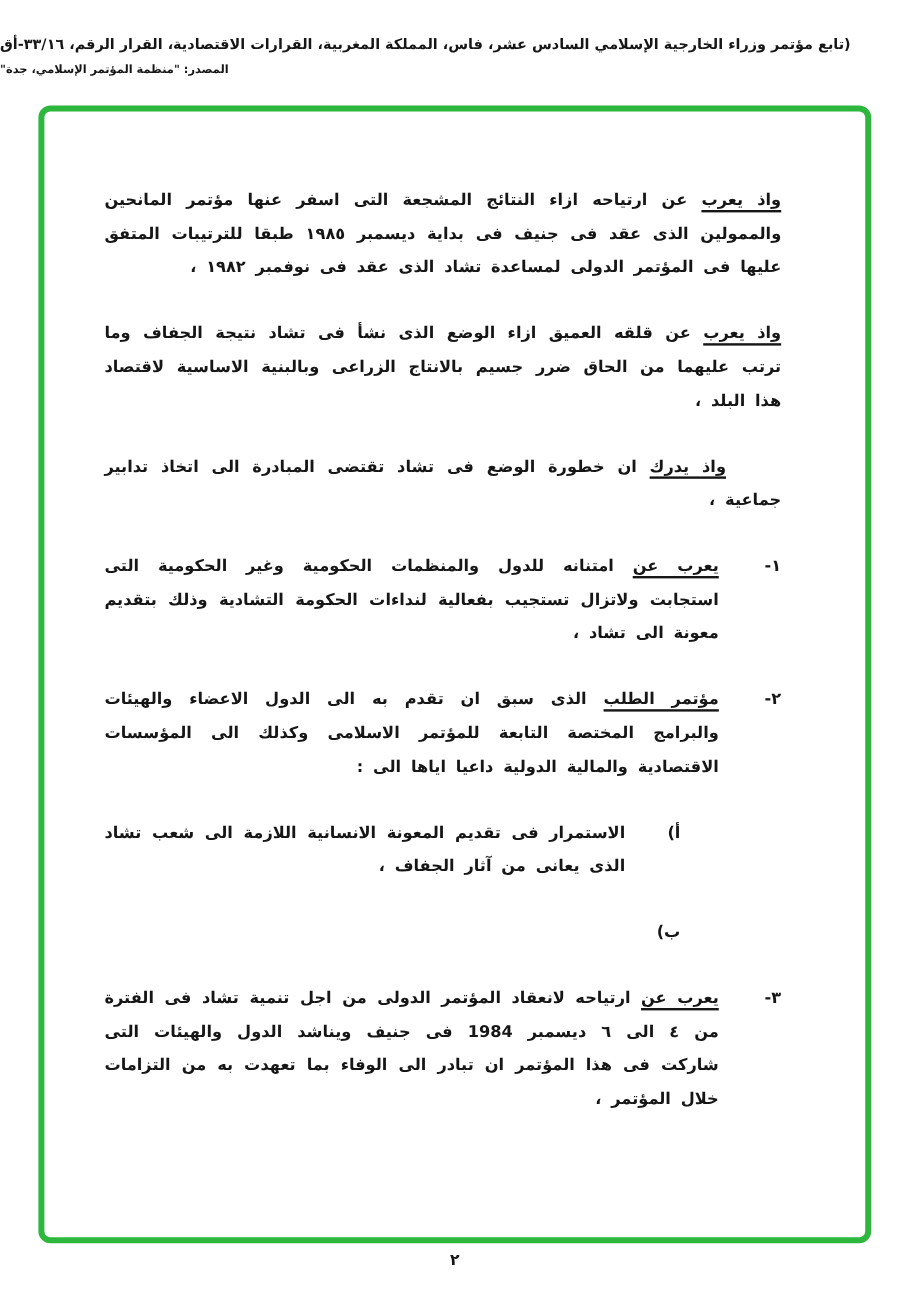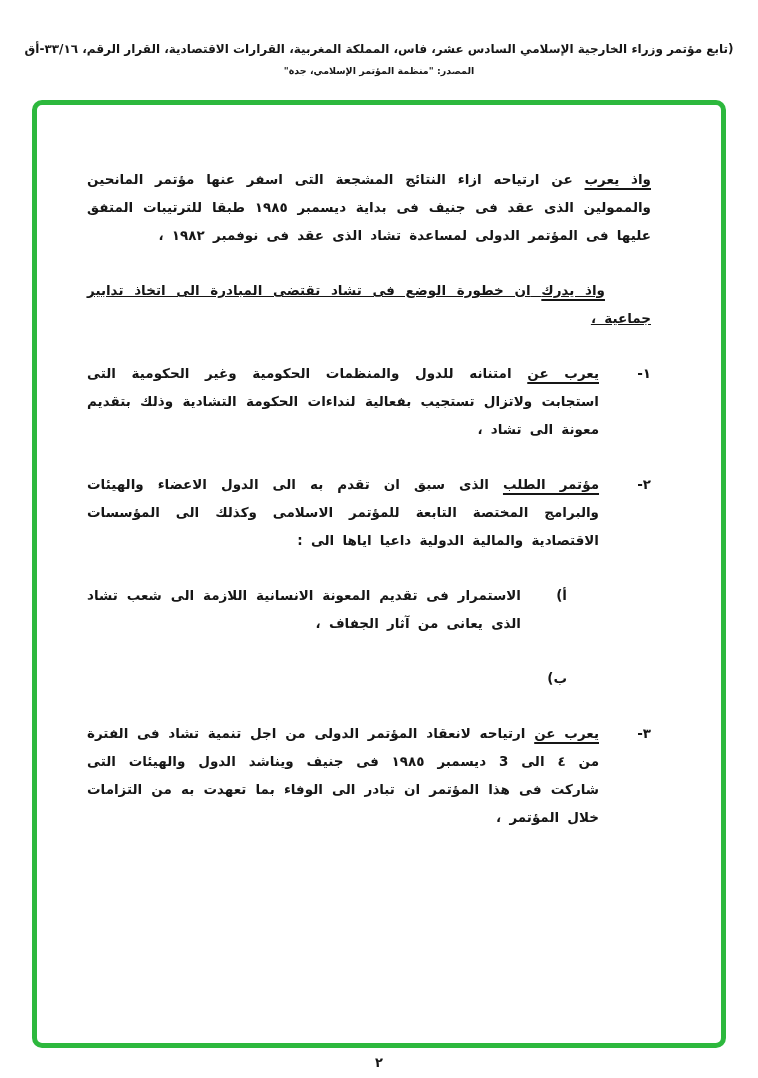--- a/index.html
+++ b/index.html
@@ -10,21 +10,21 @@
   body{
     width:758px;height:1078px;
     background:#ffffff;
     font-family:"DejaVu Sans",sans-serif;
     color:var(--text);
   }
   .page{
     position:relative;width:758px;height:1078px;
     background:#ffffff;overflow:hidden;
   }
-  .doc-header{padding-top:42px;text-align:center;direction:rtl;}
+  .doc-header{padding-top:30px;text-align:left;direction:rtl;}
   .doc-header-line1{font-size:12px;font-weight:bold;white-space:nowrap;letter-spacing:0;}
   .doc-header-line2{font-size:9.5px;font-weight:bold;margin-top:9px;}
   .frame{
     width:684px;height:938px;
     margin:24px auto 0 auto;
     border:5px solid var(--frame-border);
     border-radius:10px;
     background:#ffffff;
     box-sizing:content-box;
   }
@@ -32,21 +32,21 @@
     direction:rtl;
     padding:60px 70px 0 50px;
     font-size:13.5px;
     font-weight:bold;
     line-height:28px;
     text-align:justify;
     word-spacing:3.5px;
     color:var(--text);
   }
   .para{margin:0 0 27px 0;}
-  .para.indent{text-indent:46px;text-decoration:underline;}
+  .para.indent{text-indent:46px;}
   .lead{
     text-decoration:underline;
     text-decoration-thickness:1.5px;
     text-underline-offset:4px;
   }
   .item{display:flex;margin:0 0 27px 0;}
   .item.first{margin-top:20px;}
   .num{flex:0 0 52px;}
   .item-text{margin:0;flex:1;}
   .sub{padding-right:84px;}
@@ -69,20 +69,24 @@
   </div>
 
   <div class="frame">
     <div class="content">
 
       <p class="para">
         <span class="lead">واذ يعرب</span>
         <span>عن ارتياحه ازاء النتائج المشجعة التى اسفر عنها مؤتمر المانحين والممولين الذى عقد فى جنيف فى بداية ديسمبر ١٩٨٥ طبقا للترتيبات المتفق عليها فى المؤتمر الدولى لمساعدة تشاد الذى عقد فى نوفمبر ١٩٨٢ ،</span>
       </p>
 
+      <p class="para">
+        <span class="lead">واذ يعرب</span>
+        <span>عن قلقه العميق ازاء الوضع الذى نشأ فى تشاد نتيجة الجفاف وما ترتب عليهما من الحاق ضرر جسيم بالانتاج الزراعى وبالبنية الاساسية لاقتصاد هذا البلد ،</span>
+      </p>
 
       <p class="para indent">
         <span class="lead">واذ يدرك</span>
         <span>ان خطورة الوضع فى تشاد تقتضى المبادرة الى اتخاذ تدابير جماعية ،</span>
       </p>
 
       <div class="item first">
         <span class="num">١-</span>
         <p class="item-text">
           <span class="lead">يعرب عن</span>
@@ -106,21 +110,21 @@
       </div>
 
       <div class="item sub">
         <span class="num">ب)</span>
       </div>
 
       <div class="item">
         <span class="num">٣-</span>
         <p class="item-text">
           <span class="lead">يعرب عن</span>
-          <span>ارتياحه لانعقاد المؤتمر الدولى من اجل تنمية تشاد فى الفترة من ٤ الى 3 ديسمبر ١٩٨٥ فى جنيف ويناشد الدول والهيئات التى شاركت فى هذا المؤتمر ان تبادر الى الوفاء بما تعهدت به من التزامات خلال المؤتمر ،</span>
+          <span>ارتياحه لانعقاد المؤتمر الدولى من اجل تنمية تشاد فى الفترة من ٤ الى ٦ ديسمبر 1984 فى جنيف ويناشد الدول والهيئات التى شاركت فى هذا المؤتمر ان تبادر الى الوفاء بما تعهدت به من التزامات خلال المؤتمر ،</span>
         </p>
       </div>
 
     </div>
   </div>
 
   <div class="page-footer">
     <span>٢</span>
   </div>
 

